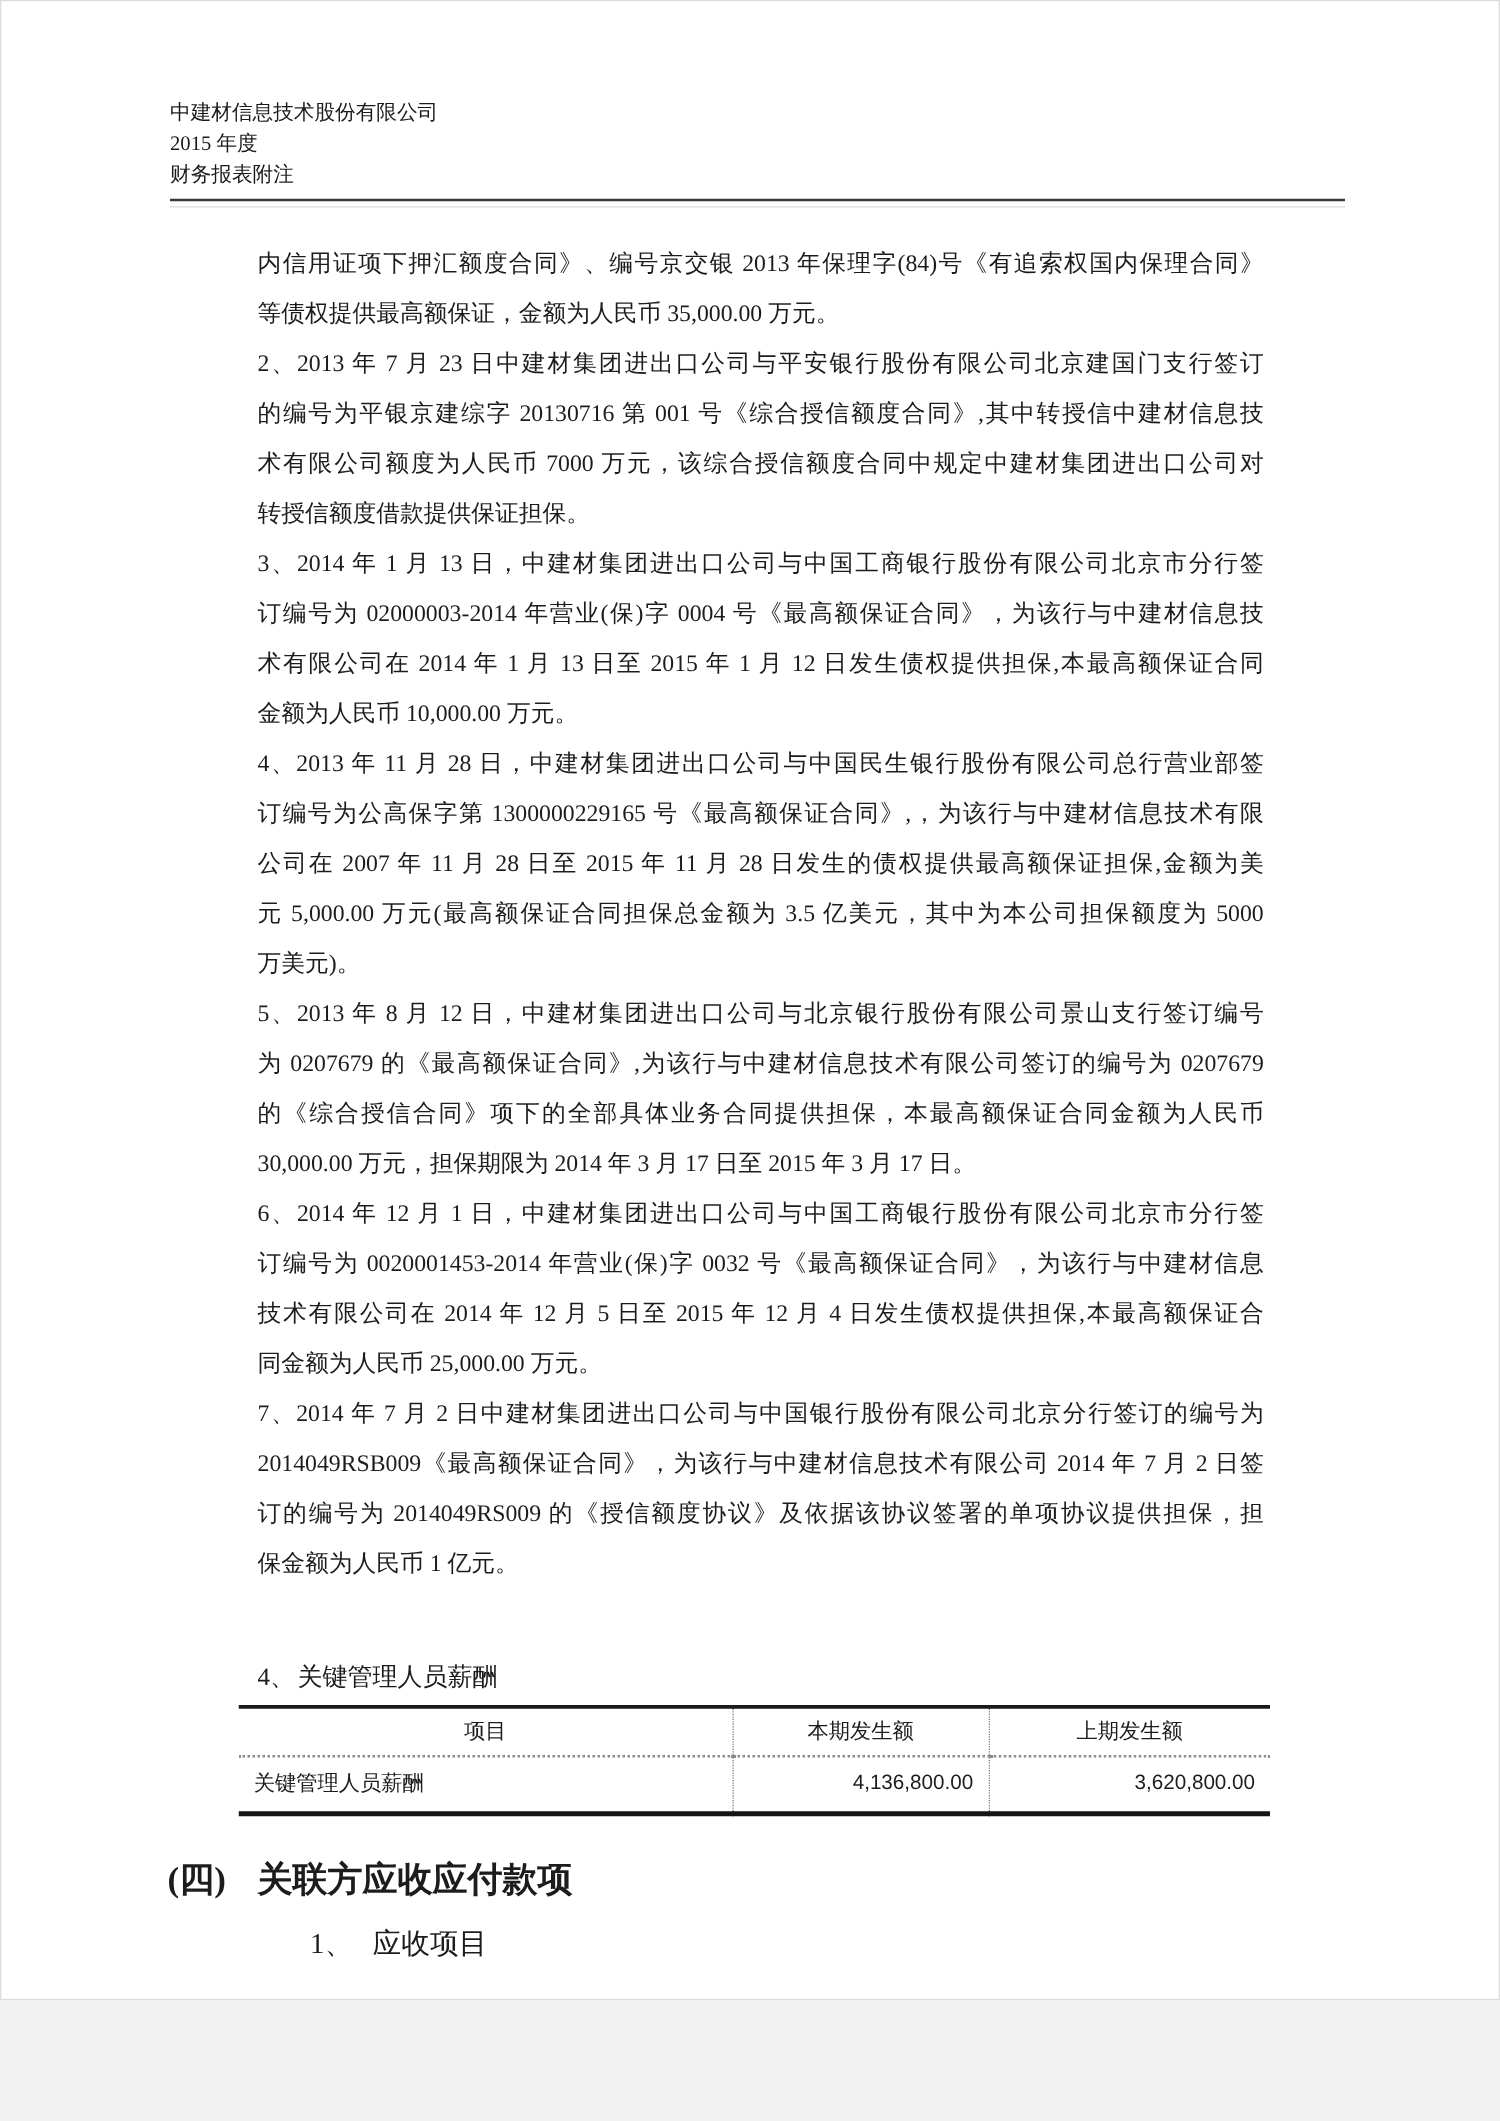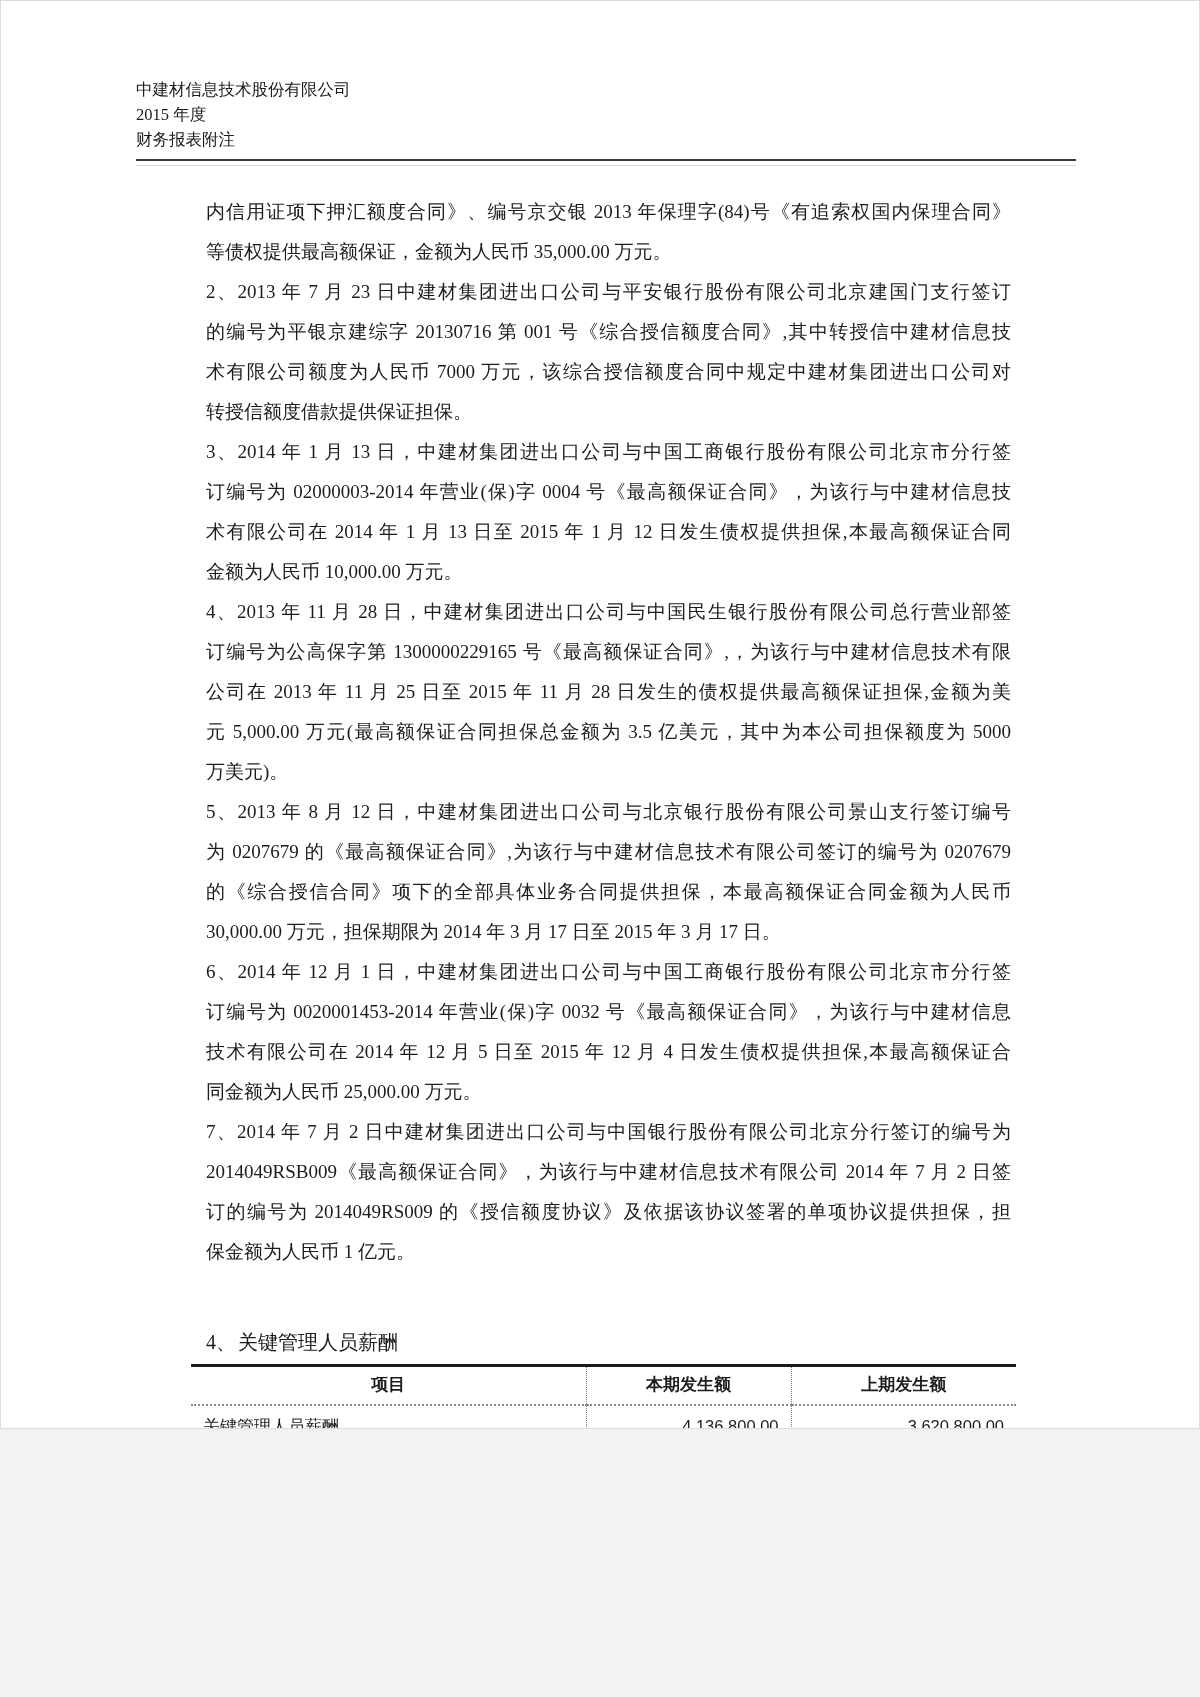--- a/index.html
+++ b/index.html
@@ -1,19 +1,19 @@
 <!DOCTYPE html>
 <html><head>
 <meta charset="utf-8">
 <style>
   html, body { margin: 0; padding: 0; background: #f2f2f2; }
   .page {
     position: relative;
     width: 1200px;
-    height: 1429px;
+    height: 1600px;
     margin: 0 auto;
     background: #ffffff;
     border: 1px solid #dcdcdc;
     box-sizing: border-box;
     font-family: "Liberation Serif", "DejaVu Serif", serif;
     color: #1c1c1c;
     overflow: hidden;
   }
   
   .doc-header {
@@ -58,21 +58,21 @@
   .sal-table {
     margin: 8px 185px 0 190px;
     width: 825px;
     border-collapse: collapse;
     table-layout: fixed;
     border-top: 3px solid #1a1a1a;
     border-bottom: 4px solid #161616;
     font-size: 17px;
   }
   .sal-table thead th {
-    font-weight: bold;
+    font-weight: normal;
     padding: 6px 4px 8px 4px;
     border-bottom: 2px dotted #8a8a8a;
   }
   .sal-table td {
     padding: 9px 12px 11px 12px;
   }
   .sal-table .c2, .sal-table .c3 { border-left: 1px dotted #777; }
   .sal-table td.num {
     text-align: right;
     font-family: "Liberation Sans", "DejaVu Sans", sans-serif;
@@ -124,21 +124,21 @@
     <div class="bl">术有限公司额度为人民币 7000 万元，该综合授信额度合同中规定中建材集团进出口公司对</div>
     <div class="bl end">转授信额度借款提供保证担保。</div>
 
     <div class="bl">3、2014 年 1 月 13 日，中建材集团进出口公司与中国工商银行股份有限公司北京市分行签</div>
     <div class="bl">订编号为 02000003-2014 年营业(保)字 0004 号《最高额保证合同》，为该行与中建材信息技</div>
     <div class="bl">术有限公司在 2014 年 1 月 13 日至 2015 年 1 月 12 日发生债权提供担保,本最高额保证合同</div>
     <div class="bl end">金额为人民币 10,000.00 万元。</div>
 
     <div class="bl">4、2013 年 11 月 28 日，中建材集团进出口公司与中国民生银行股份有限公司总行营业部签</div>
     <div class="bl">订编号为公高保字第 1300000229165 号《最高额保证合同》,，为该行与中建材信息技术有限</div>
-    <div class="bl">公司在 2013 年 11 月 25 日至 2015 年 11 月 28 日发生的债权提供最高额保证担保,金额为美</div>
+    <div class="bl">公司在 2007 年 11 月 28 日至 2015 年 11 月 28 日发生的债权提供最高额保证担保,金额为美</div>
     <div class="bl">元 5,000.00 万元(最高额保证合同担保总金额为 3.5 亿美元，其中为本公司担保额度为 5000</div>
     <div class="bl end">万美元)。</div>
 
     <div class="bl">5、2013 年 8 月 12 日，中建材集团进出口公司与北京银行股份有限公司景山支行签订编号</div>
     <div class="bl">为 0207679 的《最高额保证合同》,为该行与中建材信息技术有限公司签订的编号为 0207679</div>
     <div class="bl">的《综合授信合同》项下的全部具体业务合同提供担保，本最高额保证合同金额为人民币</div>
     <div class="bl end">30,000.00 万元，担保期限为 2014 年 3 月 17 日至 2015 年 3 月 17 日。</div>
 
     <div class="bl">6、2014 年 12 月 1 日，中建材集团进出口公司与中国工商银行股份有限公司北京市分行签</div>
     <div class="bl">订编号为 0020001453-2014 年营业(保)字 0032 号《最高额保证合同》，为该行与中建材信息</div>

